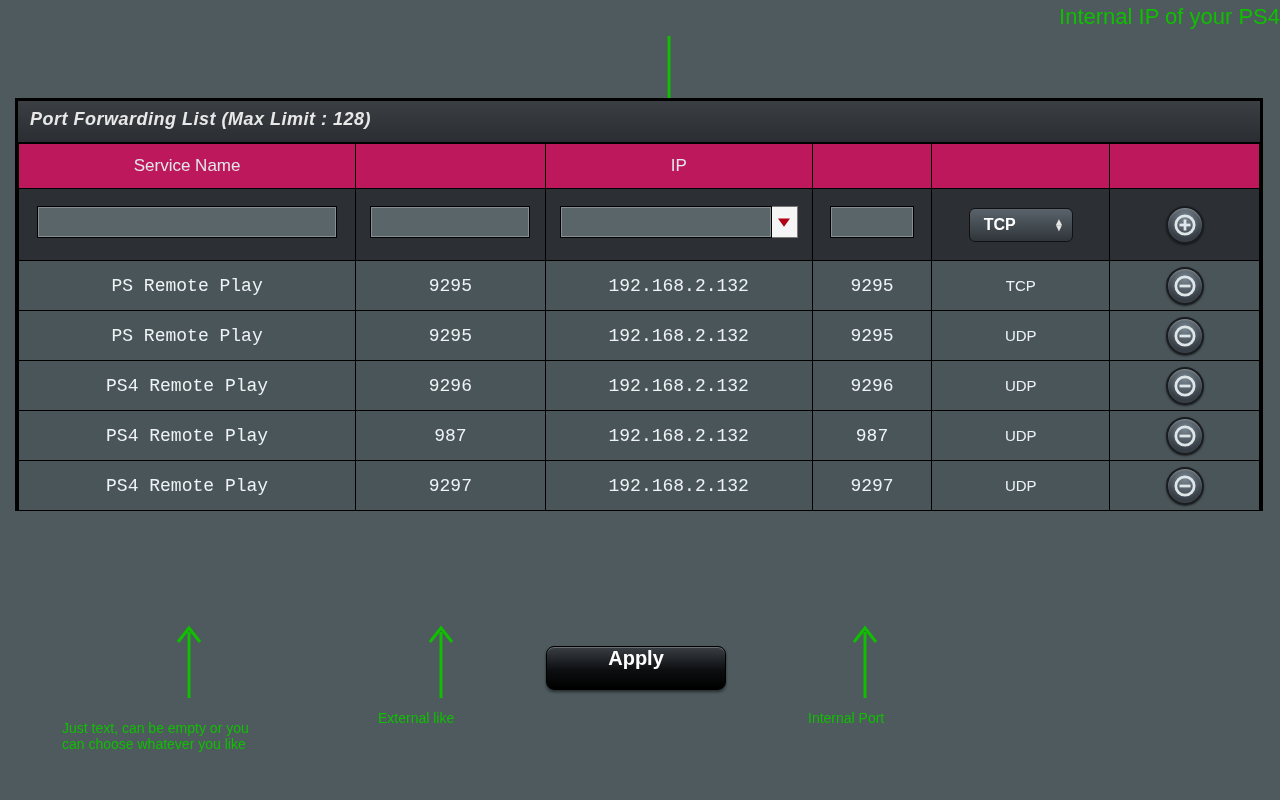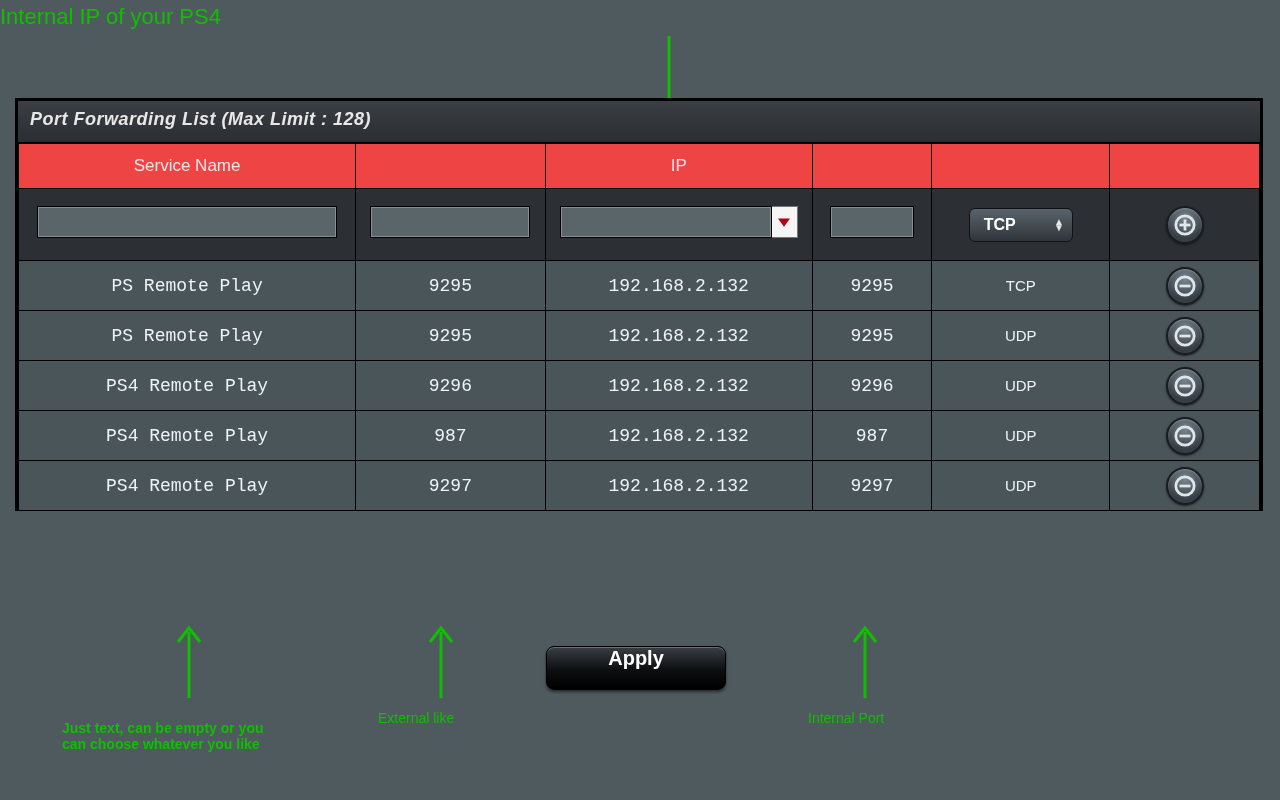--- a/index.html
+++ b/index.html
@@ -8,41 +8,41 @@
     background: #4e5a5e;
     font-family: "Lucida Console", Monaco, "Courier New", monospace;
     color: #fff;
     overflow: hidden;
   }
   .annotation {
     color: #0fbf00;
     font-family: Verdana, Geneva, sans-serif;
     position: absolute;
   }
-  .anno-top { top: 4px; left: 0; width: 1280px; text-align: left; font-size: 22px; }
+  .anno-top { top: 4px; left: 0; width: 1280px; text-align: right; font-size: 22px; }
   .arrow-svg { position: absolute; }
   .panel {
     position: absolute;
     top: 98px; left: 15px; width: 1248px;
     border-left: 3px solid #000; border-right: 3px solid #000; border-top: 3px solid #000;
     background: #202328;
   }
   .title-bar {
     background: linear-gradient(#3b3f44,#2a2d31);
     font-family: Arial, Helvetica, sans-serif;
     font-weight: bold;
     font-style: italic;
     font-size: 18px;
     color: #e8e8e8;
     padding: 8px 0 12px 12px;
     letter-spacing: .5px;
   }
   table.grid { width: 100%; border-collapse: collapse; }
   table.grid th {
-    background: #ef4444;
+    background: #be185d;
     font-family: Arial, Helvetica, sans-serif;
     font-weight: normal;
     font-size: 17px;
     color: #e2e7ea;
     padding: 12px 0;
     border: 1px solid #000;
     border-top: 2px solid #000;
   }
   table.grid td {
     border: 1px solid #000;
@@ -246,21 +246,21 @@
 </div>
 
 <div class="apply-btn">
   <span>Apply</span>
 </div>
 
 <svg class="arrow-svg" style="top:618px; left:174px;" width="30" height="80">
   <line x1="15" y1="14" x2="15" y2="80" stroke="#0fbf00" stroke-width="3"></line>
   <polyline points="4,24 15,10 26,24" fill="none" stroke="#0fbf00" stroke-width="3"></polyline>
 </svg>
-<div class="annotation anno-bottom" style="top:720px; left:62px; width:210px;font-weight:bold;">Just text, can be empty or you can choose whatever you like</div>
+<div class="annotation anno-bottom" style="top:720px; left:62px; width:210px;">Just text, can be empty or you can choose whatever you like</div>
 
 <svg class="arrow-svg" style="top:618px; left:426px;" width="30" height="80">
   <line x1="15" y1="14" x2="15" y2="80" stroke="#0fbf00" stroke-width="3"></line>
   <polyline points="4,24 15,10 26,24" fill="none" stroke="#0fbf00" stroke-width="3"></polyline>
 </svg>
 <div class="annotation anno-bottom" style="top:710px; left:378px;">External like</div>
 
 <svg class="arrow-svg" style="top:618px; left:850px;" width="30" height="80">
   <line x1="15" y1="14" x2="15" y2="80" stroke="#0fbf00" stroke-width="3"></line>
   <polyline points="4,24 15,10 26,24" fill="none" stroke="#0fbf00" stroke-width="3"></polyline>

